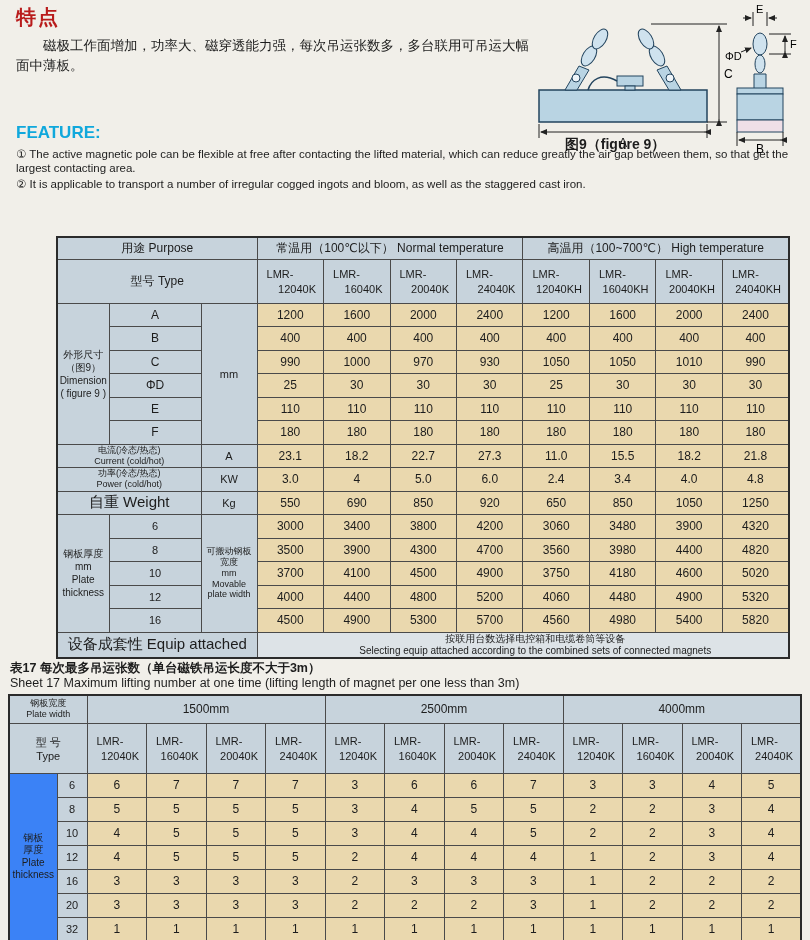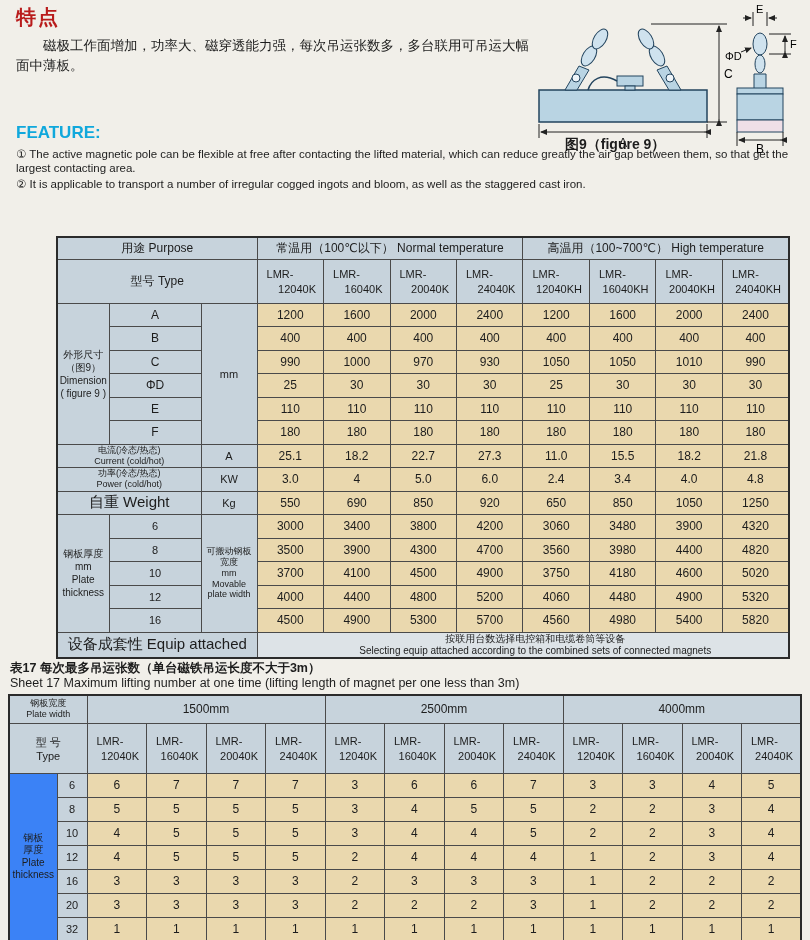--- a/index.html
+++ b/index.html
@@ -243,21 +243,21 @@
           <td class="val">180</td>
           <td class="val">180</td>
           <td class="val">180</td>
         </tr>
       </tbody>
     <tbody id="t16-cpw">
         <tr class="h23">
           <td class="hd small2 preline" colspan="2">电流(冷态/热态)
 Current (cold/hot)</td>
           <td class="hd unit">A</td>
-          <td class="val">25.1</td>
+          <td class="val">23.1</td>
           <td class="val">18.2</td>
           <td class="val">22.7</td>
           <td class="val">27.3</td>
           <td class="val">11.0</td>
           <td class="val">15.5</td>
           <td class="val">18.2</td>
           <td class="val">21.8</td>
         </tr>
         <tr class="h23">
           <td class="hd small2 preline" colspan="2">功率(冷态/热态)

